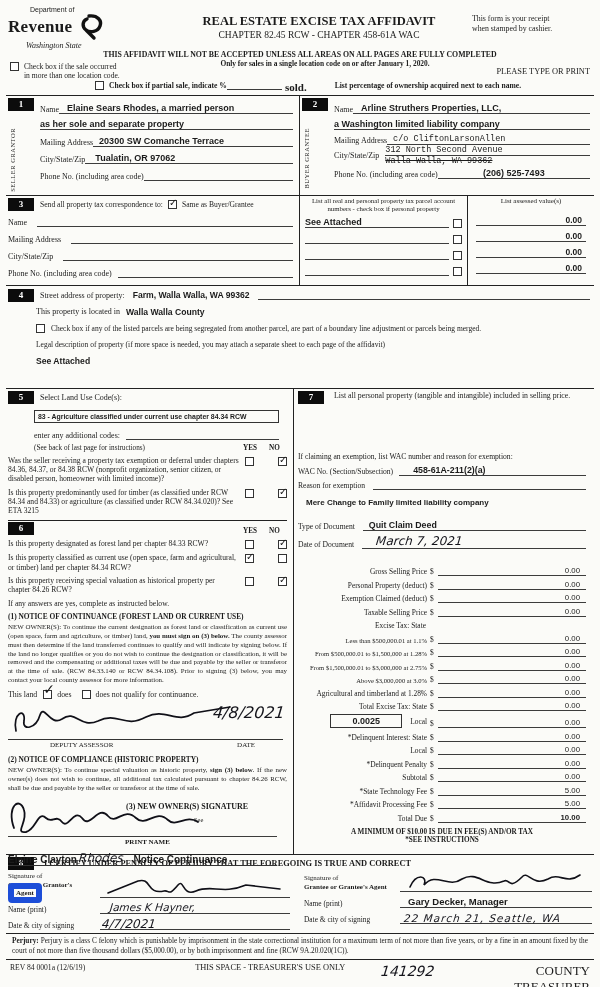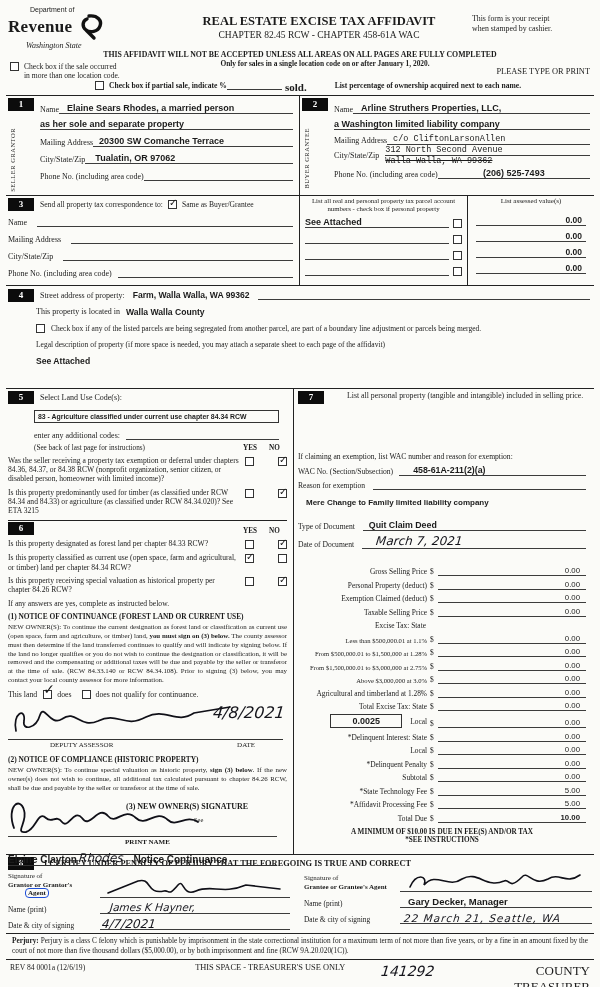--- a/index.html
+++ b/index.html
@@ -331,21 +331,21 @@
       <div style="display:flex;align-items:flex-end;border-bottom:1px solid #333;margin:2px 10px 0 0;height:18px;">
         <span class="sans" style="font-size:10px;">Elaine Clayton</span>
         <span class="hand" style="font-size:12px;margin-left:2px;">Rhodes</span>
         <span class="sans" style="font-size:10px;margin-left:10px;">Notice Continuance</span>
       </div>
     </div>
 
     <div style="flex:1;padding:2px 8px 0 4px;">
       <div style="display:flex;">
         <div class="badge">7</div>
-        <span style="padding-left:23px;font-size:7.8px;line-height:1.3;flex:1;">List all personal property (tangible and intangible) included in selling price.</span>
+        <span style="padding-left:10px;font-size:7.8px;line-height:1.3;flex:1;">List all personal property (tangible and intangible) included in selling price.</span>
       </div>
       <div style="height:48px;"></div>
       <div style="font-size:7.6px;">If claiming an exemption, list WAC number and reason for exemption:</div>
       <div class="row" style="height:15px;">
         <span style="font-size:7.6px;">WAC No. (Section/Subsection)</span>
         <span class="fill sans" style="font-size:8.8px;margin-left:6px;padding-left:14px;">458-61A-211(2)(a)</span>
       </div>
       <div class="row" style="height:14px;">
         <span style="font-size:7.6px;">Reason for exemption</span>
         <span class="fill" style="margin-left:8px;"></span>
@@ -468,21 +468,21 @@
     <div style="display:flex;align-items:center;">
       <div class="badge">8</div>
       <span class="b" style="padding-left:10px;font-size:8.4px;">I CERTIFY UNDER PENALTY OF PERJURY THAT THE FOREGOING IS TRUE AND CORRECT</span>
     </div>
     <div style="display:flex;margin-top:2px;">
       <div style="width:296px;padding-right:14px;">
         <div style="display:flex;align-items:flex-end;">
           <span style="font-size:7px;line-height:1.25;width:92px;">
             <span>Signature of</span><br>
             <span class="b">Grantor or Grantor's</span>
-            <span class="b" style="border:1px solid #1d4ed8;border-radius:4px;padding:0 2px;margin-left:17px;">Agent</span>
+            <span class="b" style="border:6px solid #1d4ed8;border-radius:4px;padding:0 2px;">Agent</span>
           </span>
           <span class="fill" style="height:20px;">
             <svg class="sig" style="left:4px;bottom:-4px;" width="180" height="26" viewBox="0 0 180 26">
               <path d="M4,18 L34,6 C48,2 42,20 60,16 C66,15 64,22 74,10 C80,3 78,22 92,16 C108,9 118,20 142,10 L176,14" stroke="#101018" stroke-width="1.6" fill="none" stroke-linecap="round"></path>
             </svg>
           </span>
         </div>
         <div style="display:flex;align-items:flex-end;height:16px;">
           <span style="font-size:7.4px;width:92px;">Name (print)</span>
           <span class="fill">

